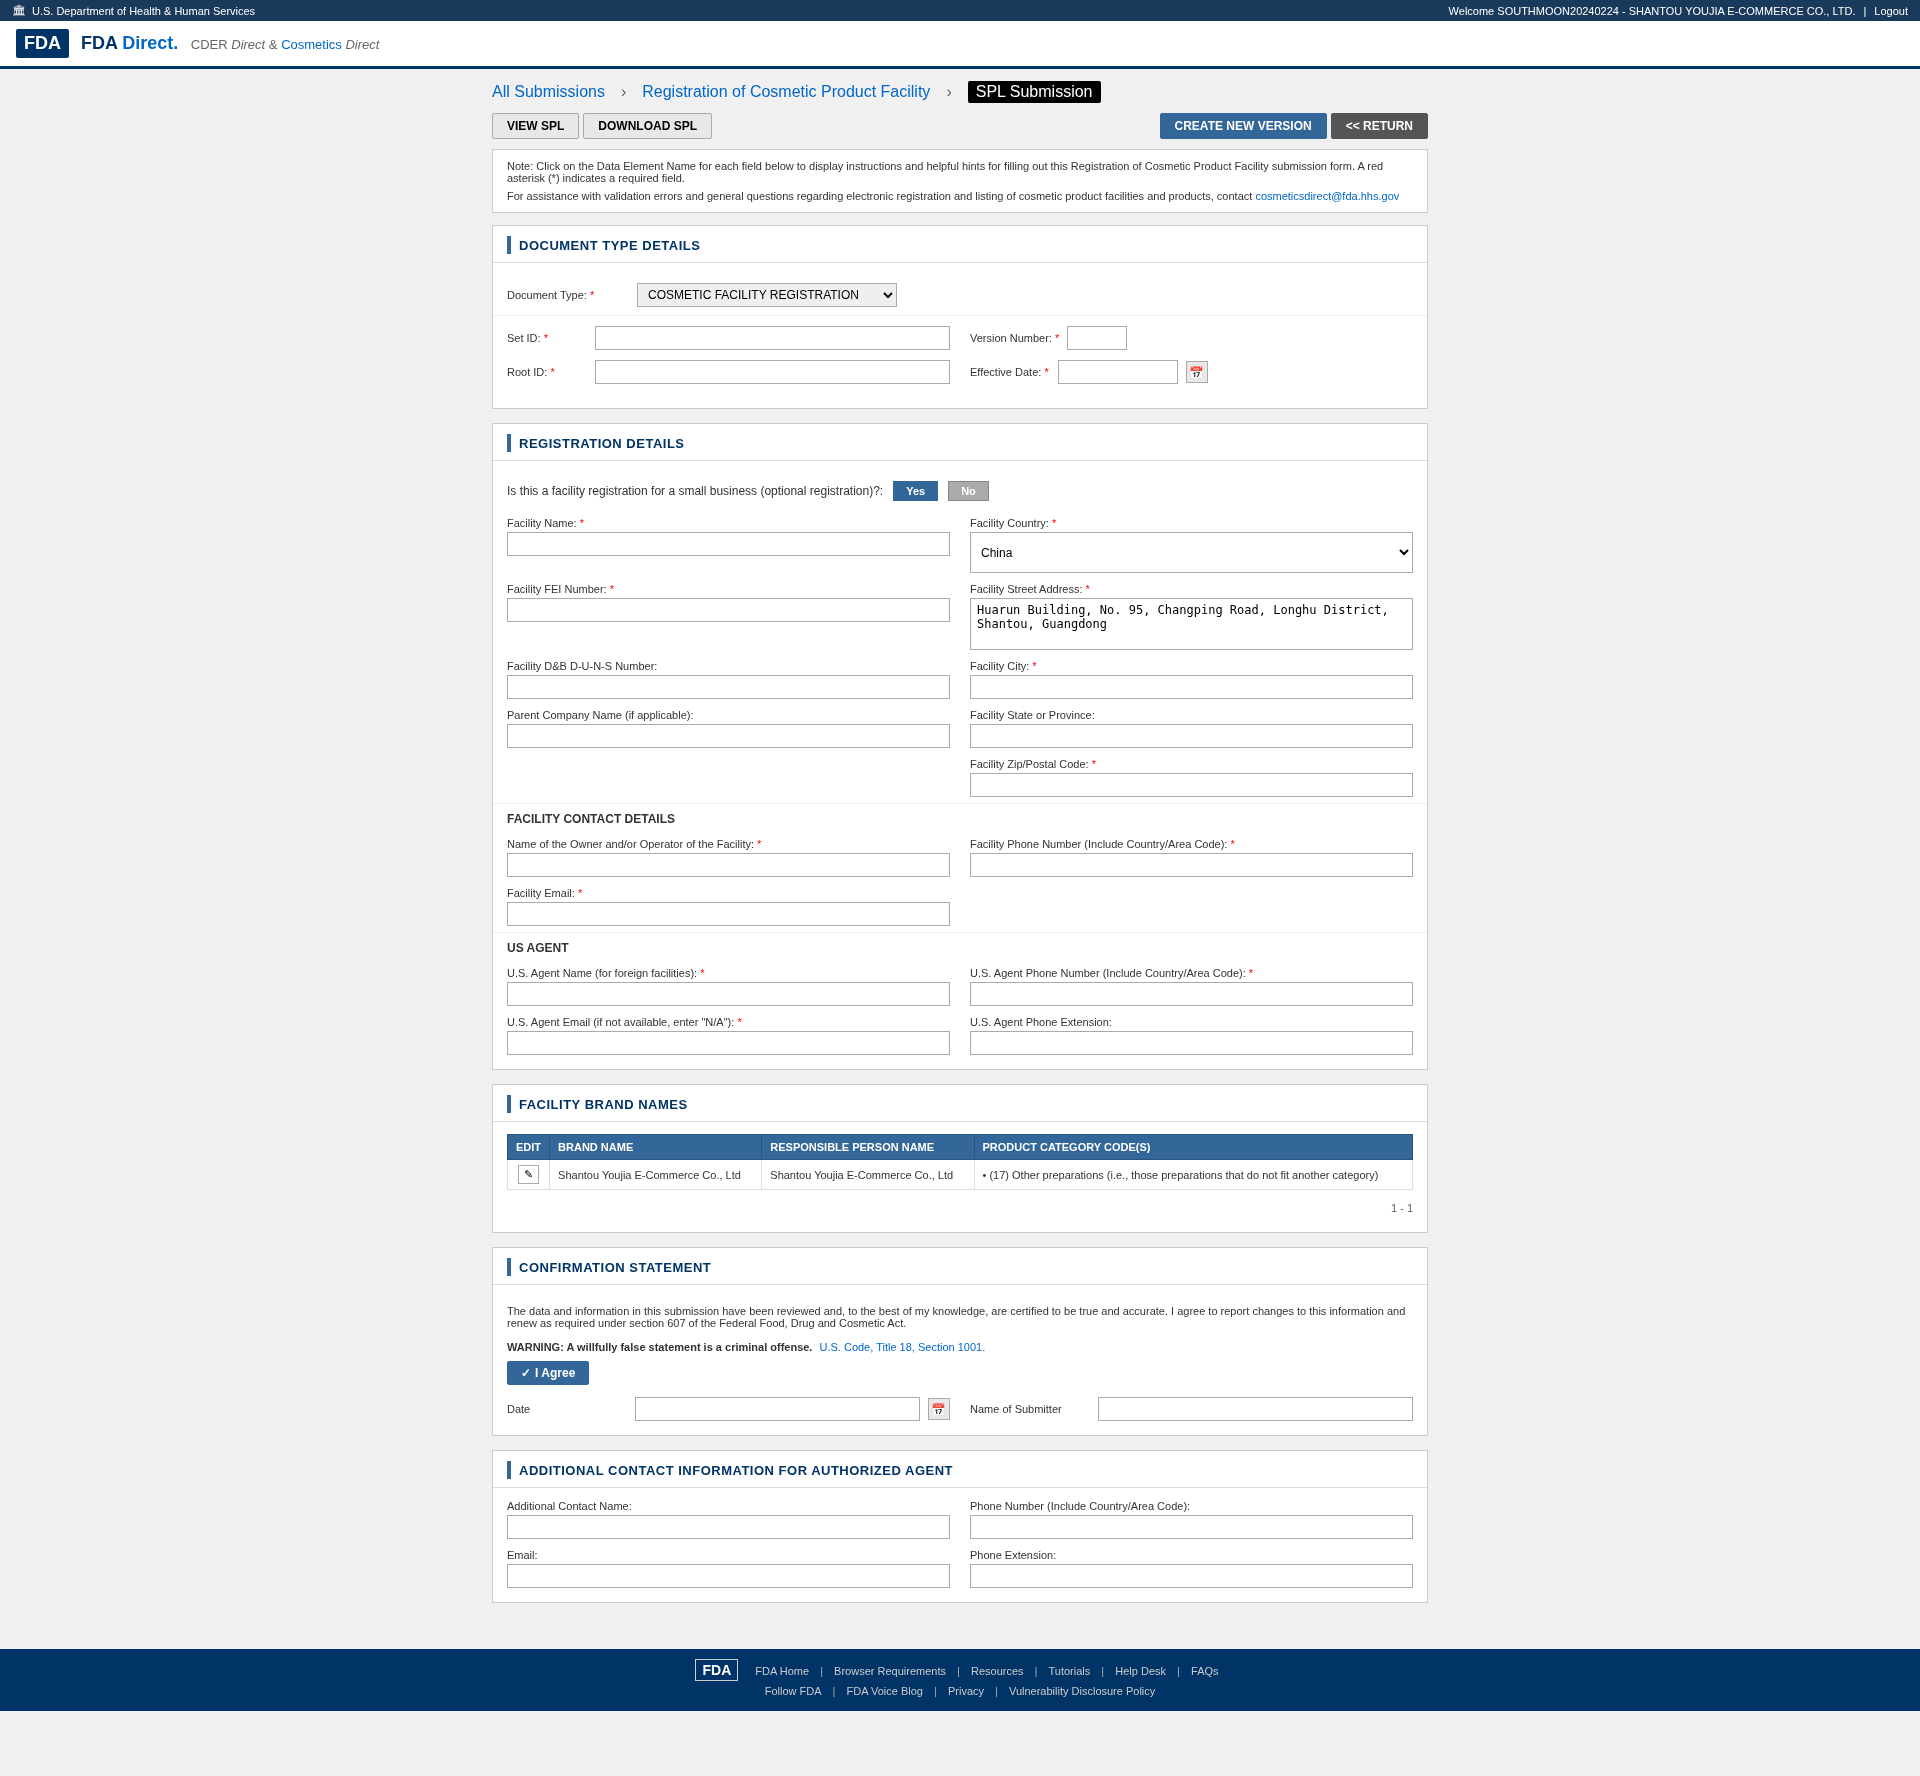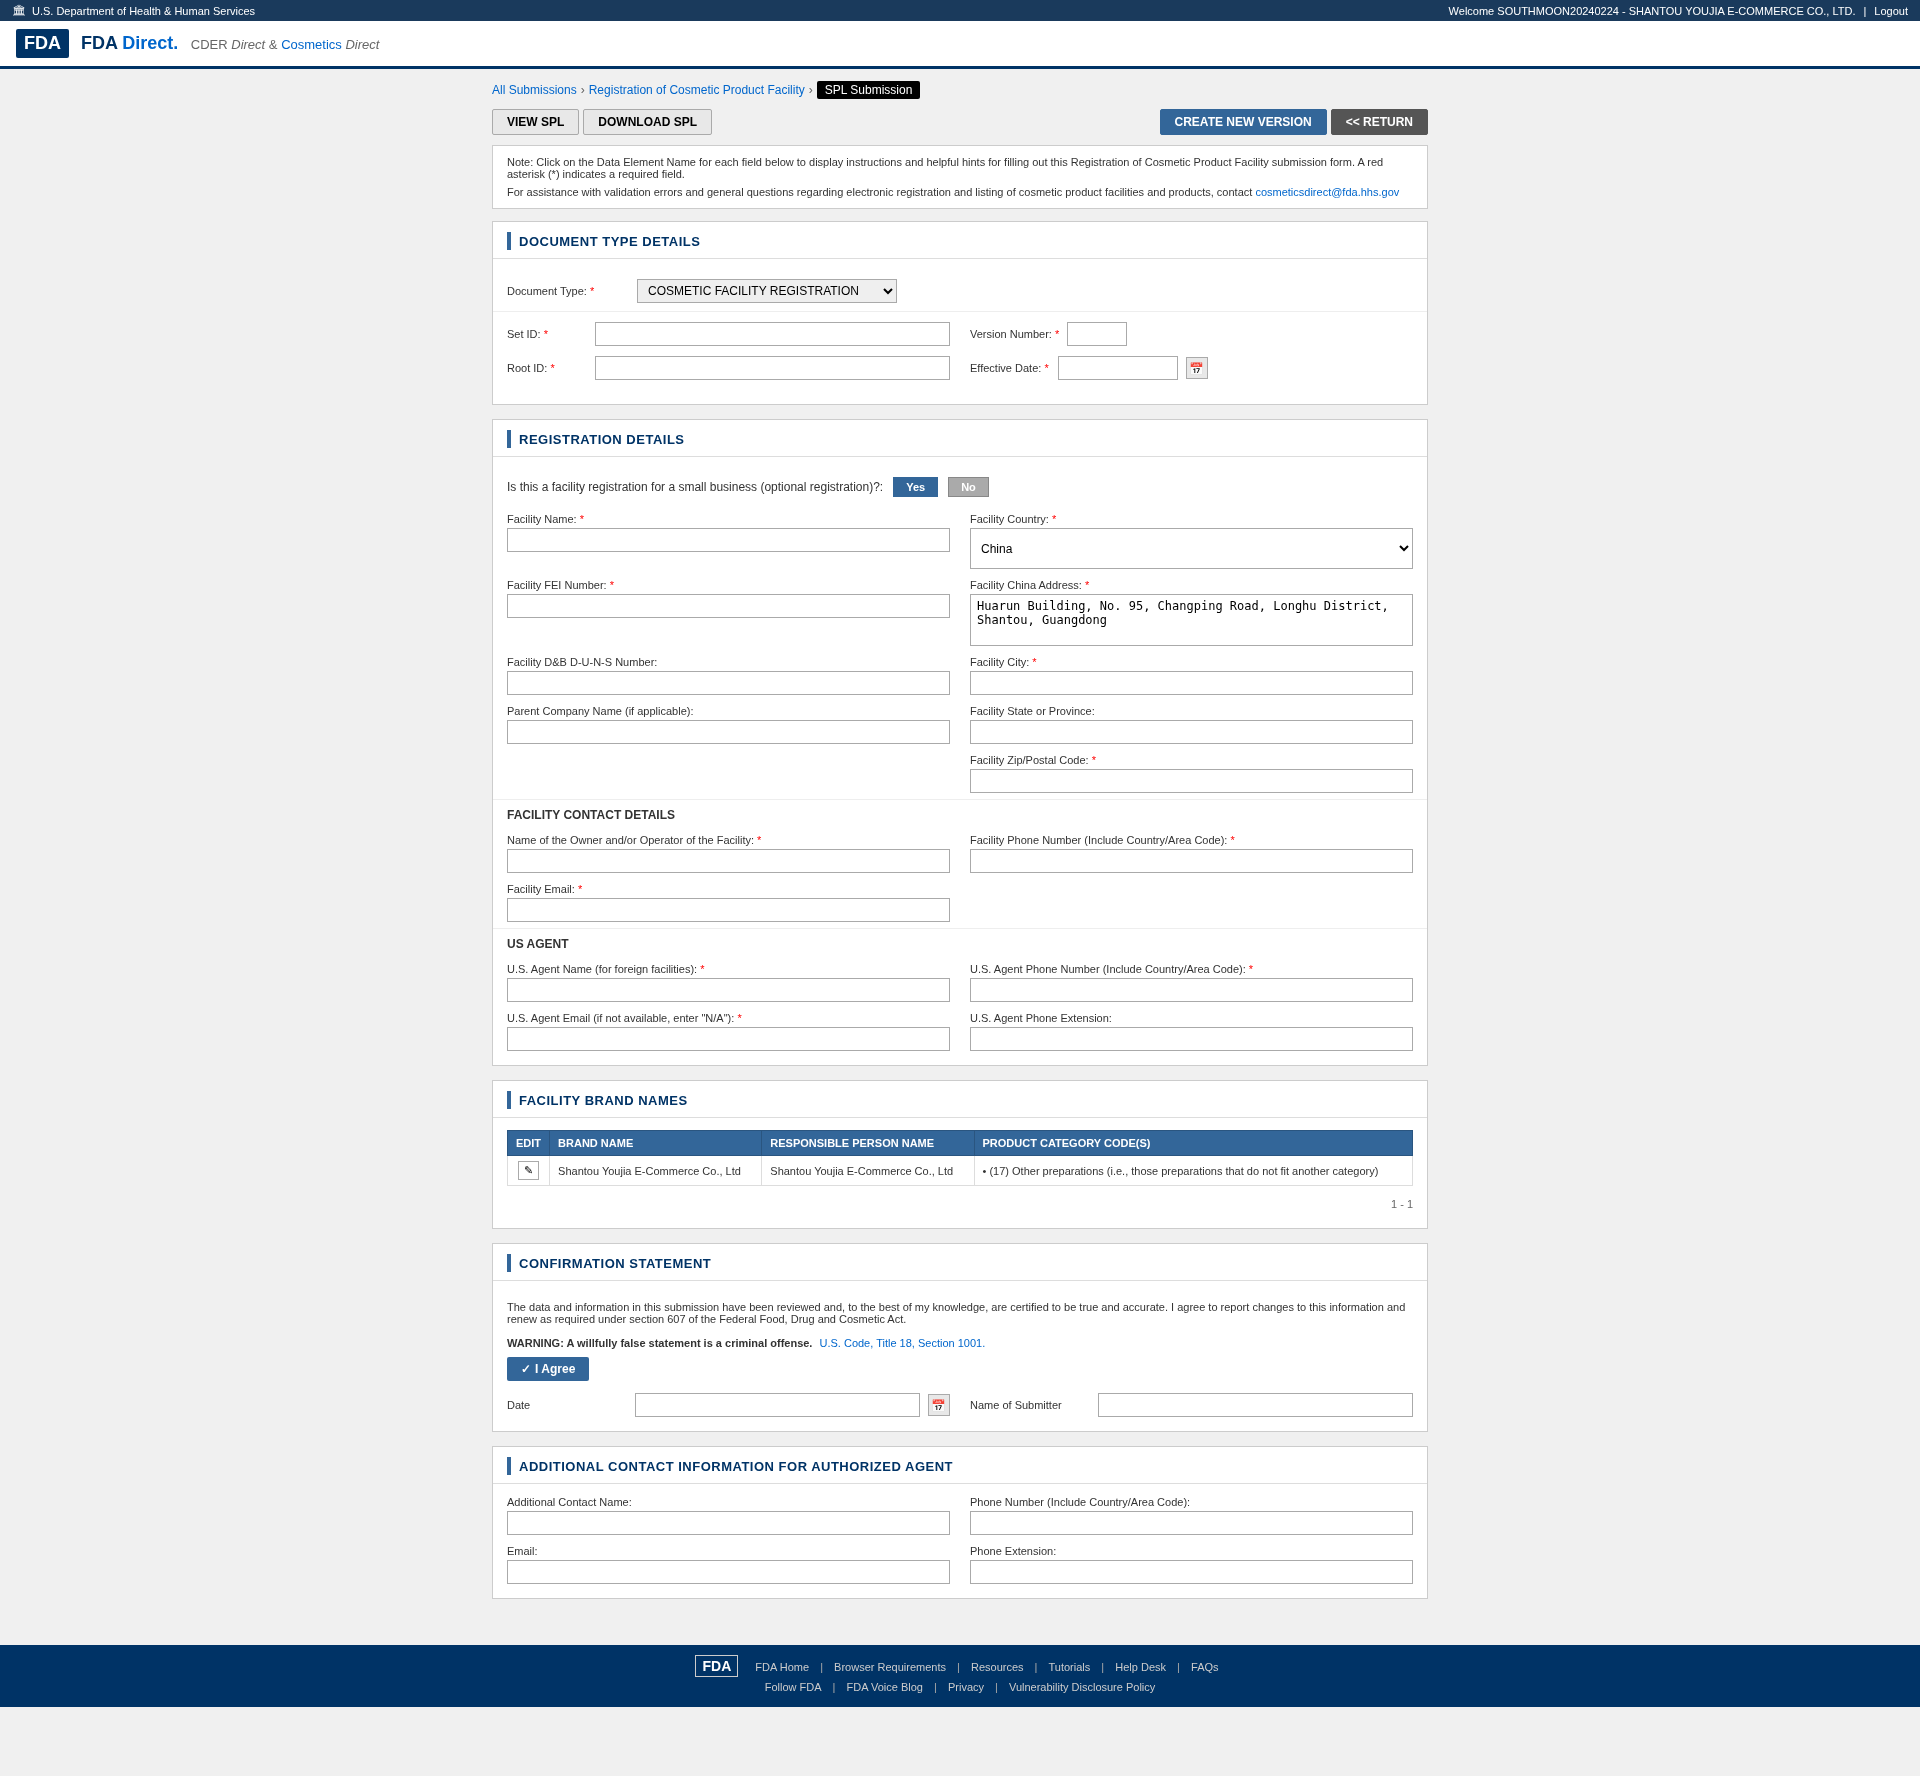--- a/index.html
+++ b/index.html
@@ -42,23 +42,23 @@
     #main-wrapper {
       max-width: 960px;
       margin: 0 auto;
       padding: 12px;
     }
 
     
     #breadcrumb {
       display: flex;
       align-items: center;
-      gap: 4px;
+      gap: 16px;
       margin-bottom: 10px;
-      font-size: 12px;
+      font-size: 16px;
     }
     .breadcrumb-item { color: #0066cc; cursor: pointer; }
     .breadcrumb-item.active { background: #000000; color: #fff; padding: 2px 8px; border-radius: 2px; }
     .breadcrumb-sep { color: #666; }
 
     
     #toolbar {
       display: flex;
       gap: 4px;
       margin-bottom: 10px;
@@ -448,21 +448,21 @@
       <div class="form-group">
         <label>
           <span>Facility FEI Number:</span>
           <span class="req">*</span>
         </label>
         <input type="text" style="">
       </div>
 
       <div class="form-group">
         <label>
-          <span>Facility China Address:</span>
+          <span>Facility Street Address:</span>
           <span class="req">*</span>
         </label>
         <textarea class="addr-textarea" style="">Huarun Building, No. 95, Changping Road, Longhu District, Shantou, Guangdong</textarea>
       </div>
 
       <div class="form-group">
         <label>Facility D&amp;B D-U-N-S Number:</label>
         <input type="text" style="">
       </div>
 

